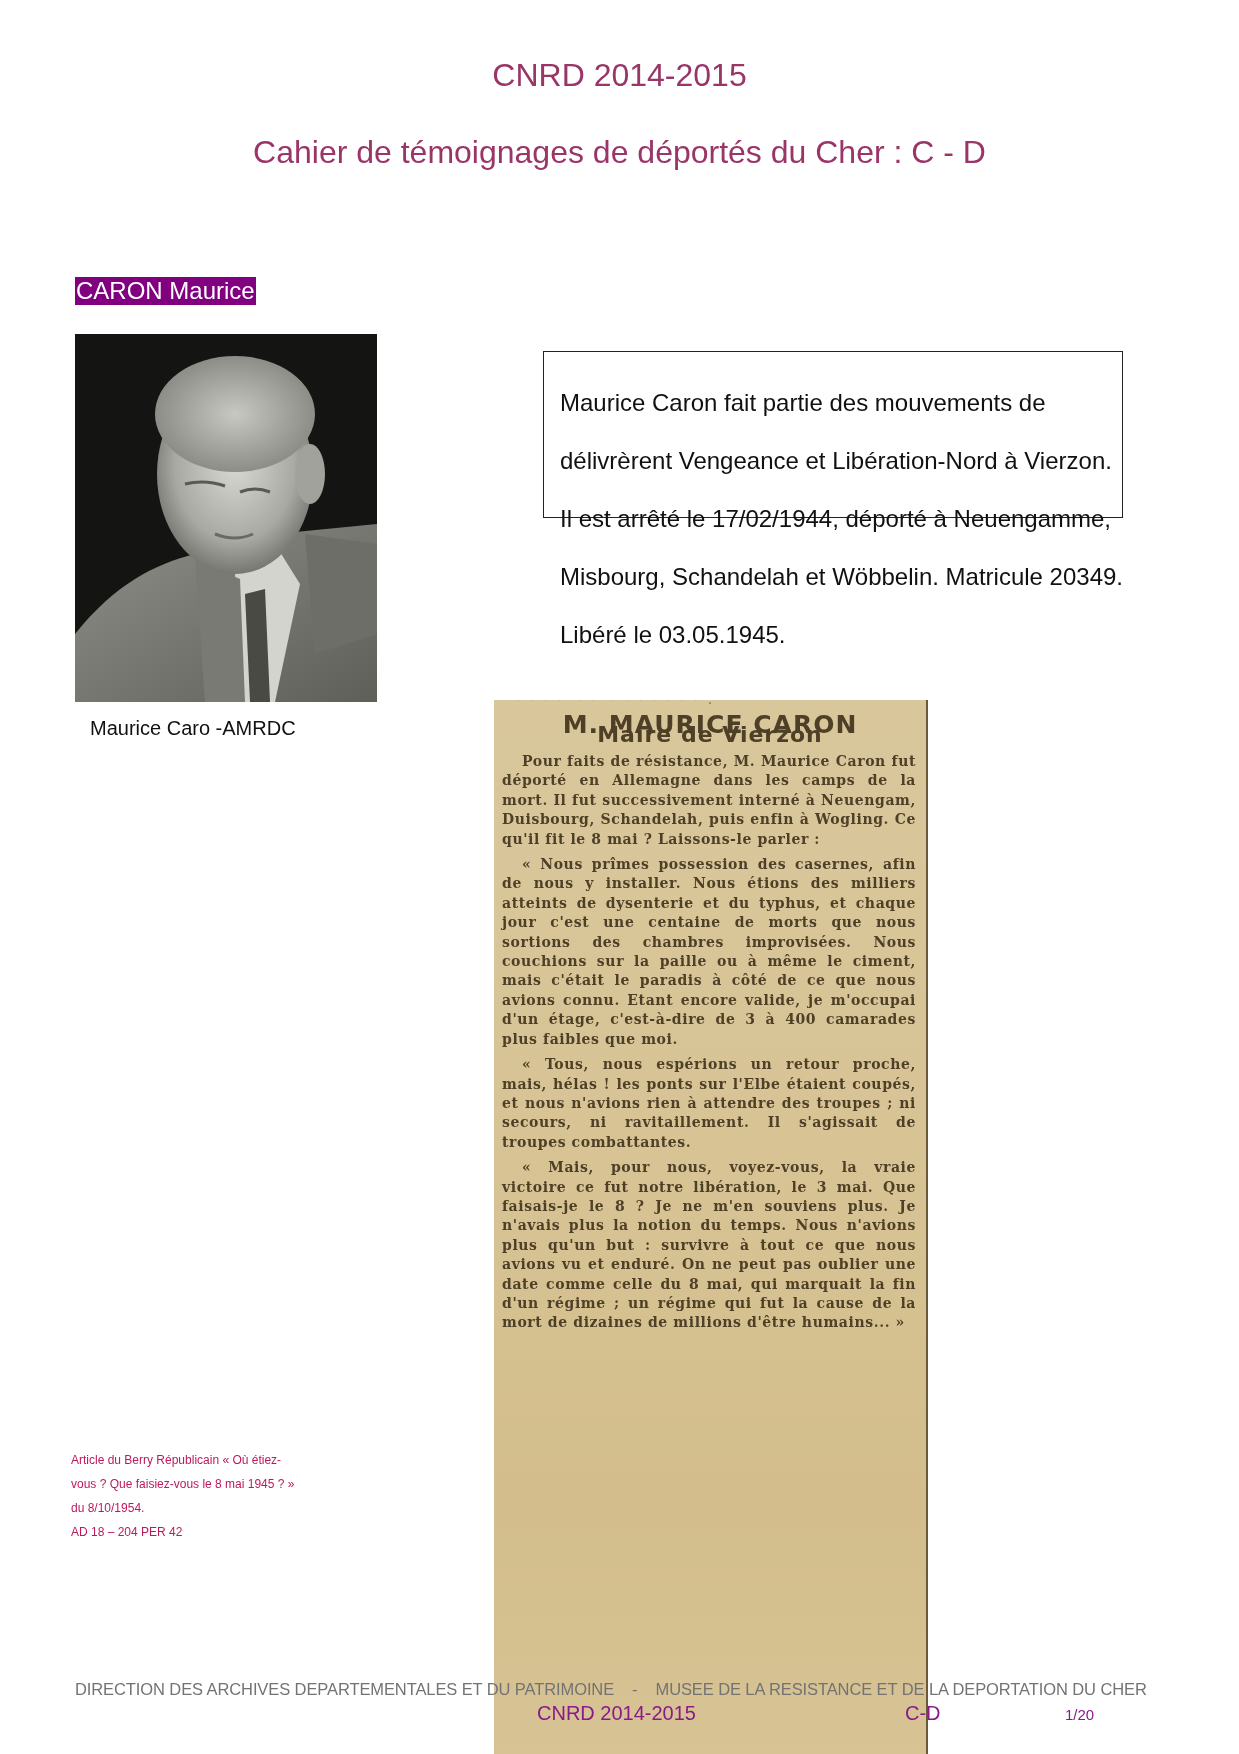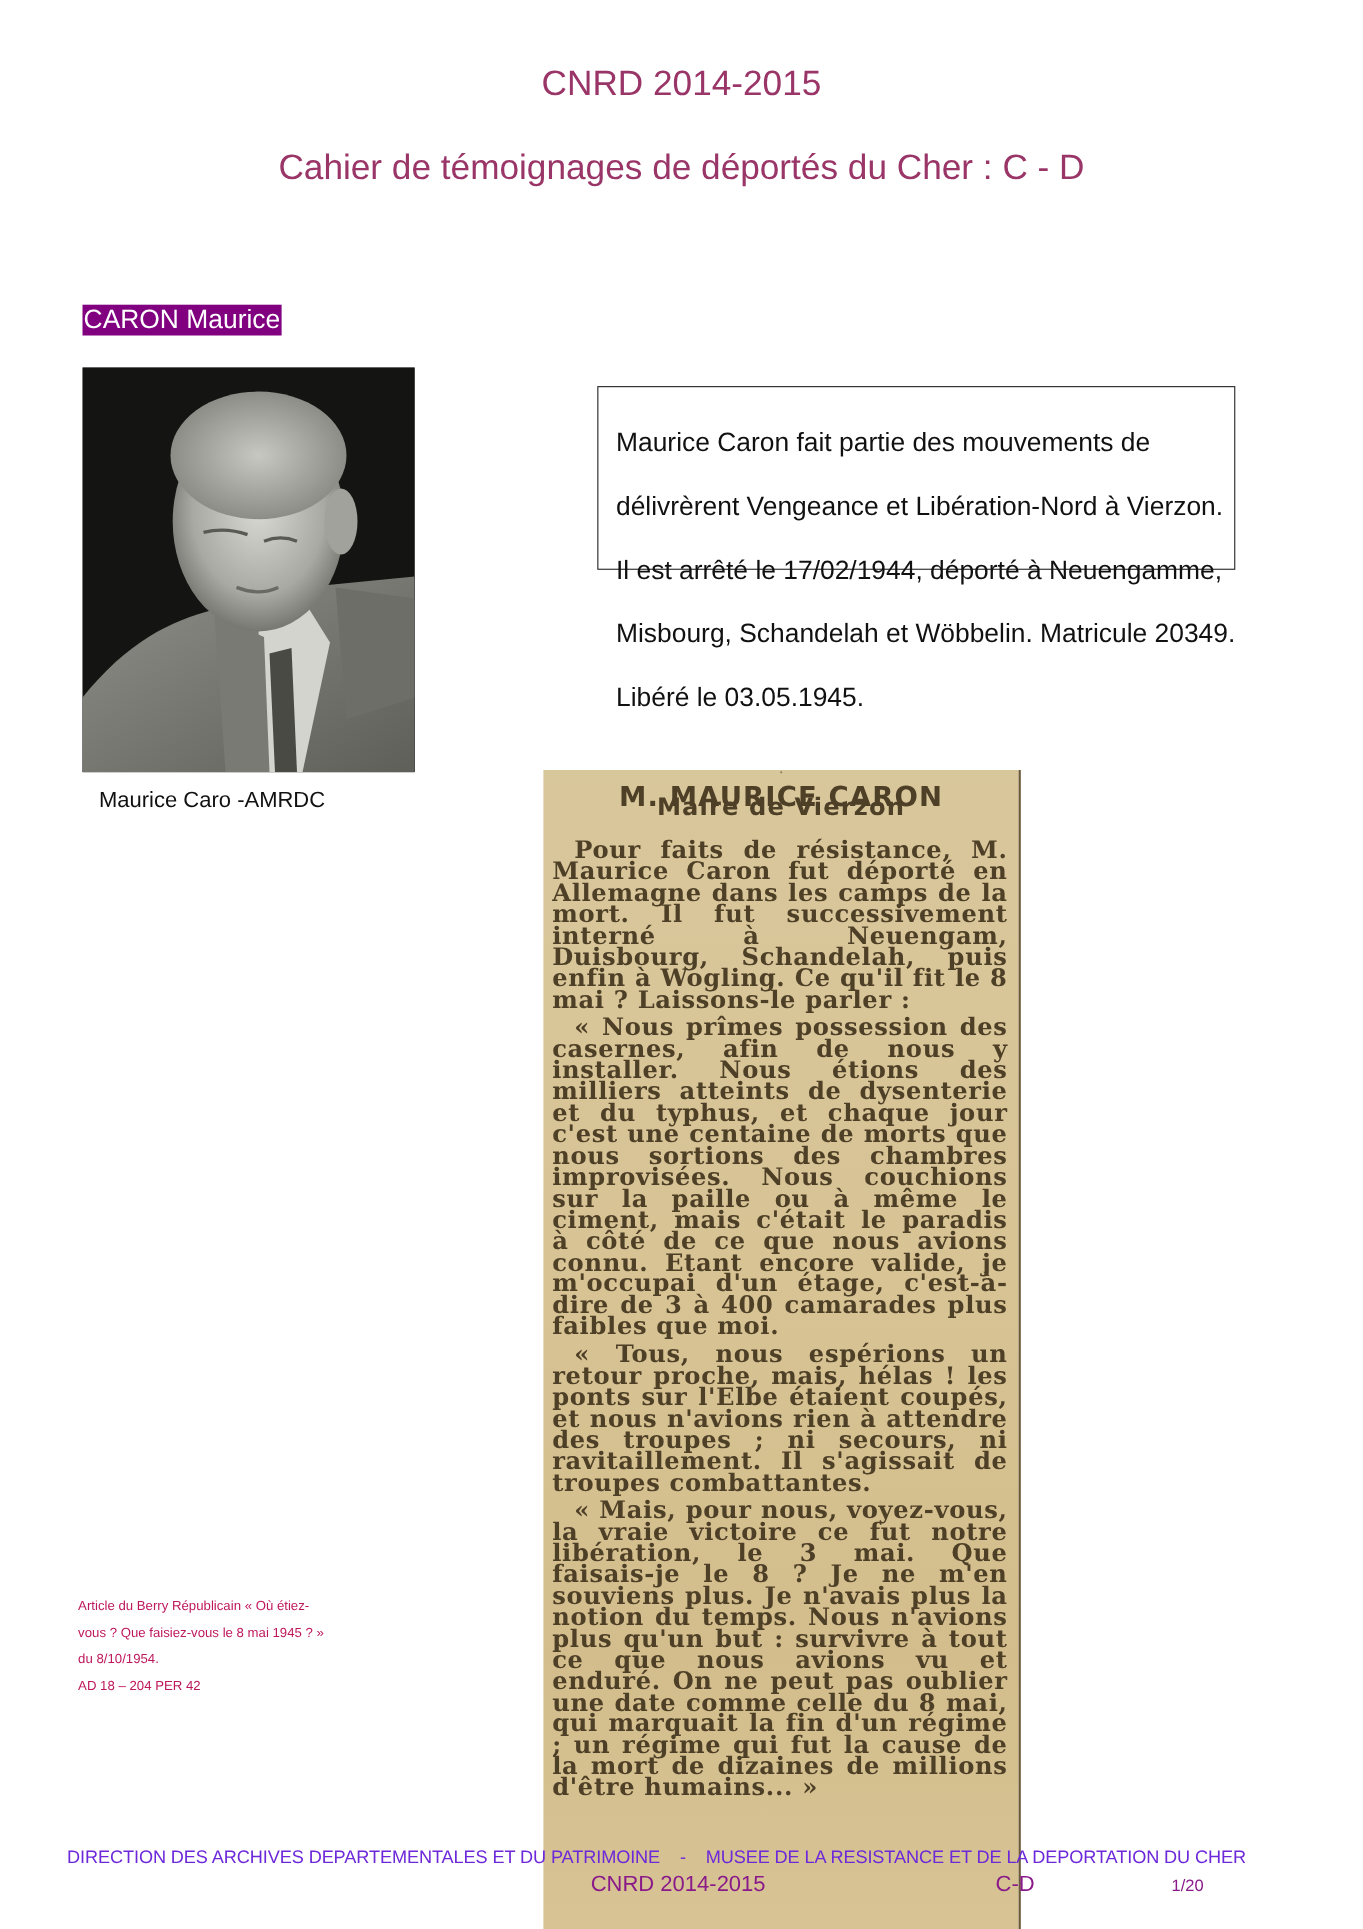--- a/index.html
+++ b/index.html
@@ -18,26 +18,26 @@
   .bio-text { left:560px; top:359px; width:600px; font-size:24px; line-height:29px; color:#111; white-space:pre-line; }
   .clip { left:494px; top:700px; width:434px; height:1150px; overflow:hidden;
           background: linear-gradient(180deg,#d9c79c 0%,#d7c394 40%,#d3bd8c 70%,#d8c597 100%);
           border-right:2px solid #6b5a3a; box-sizing:border-box; }
   .clip-top { position:absolute; top:-9px; left:16px; font-family:"DejaVu Serif", serif; font-size:14px;
               color:#5a4a2d; opacity:.6; letter-spacing:2px; white-space:nowrap; }
   .clip-h1 { position:absolute; top:10px; left:0; width:100%; text-align:center; font-family:"DejaVu Sans", sans-serif;
              font-weight:bold; font-size:25px; color:#4e3f27; letter-spacing:1px; }
   .clip-h2 { position:absolute; top:22px; left:0; width:100%; text-align:center; font-family:"DejaVu Sans", sans-serif;
              font-weight:bold; font-size:22px; color:#4e3f27; letter-spacing:1px; }
-  .clip-body { position:absolute; top:64px; left:8px; width:414px; font-family:"DejaVu Serif", serif; font-size:22px;
+  .clip-body { position:absolute; top:52px; left:8px; width:414px; font-family:"DejaVu Serif", serif; font-size:14px;
                line-height:19.4px; color:#4e3f27; font-weight:bold; text-align:justify; letter-spacing:.6px; }
   .clip-body p { margin:0 0 6px 0; text-indent:20px; }
   .side-caption { left:71px; top:1448px; width:400px; font-size:12px; line-height:24px; color:#be185d; }
   .side-caption div { white-space:nowrap; }
-  .footer1 { left:61px; top:1680px; width:1100px; font-size:16.5px; color:#6d28d9; white-space:nowrap; letter-spacing:-.1px; }
+  .footer1 { left:75px; top:1680px; width:1100px; font-size:16.5px; color:#737373; white-space:nowrap; letter-spacing:-.1px; }
   .footer1 .gap { display:inline-block; width:18px; }
   .footer2 { top:1702px; font-size:20px; color:#8a1a8a; white-space:nowrap; }
   #f-cnrd { left:537px; }
   #f-cd { left:905px; }
   #f-page { left:1065px; top:1706px; font-size:15px; }
 </style>
 </head>
 <body>
 
 <div class="abs title" id="t1">CNRD 2014-2015</div>

